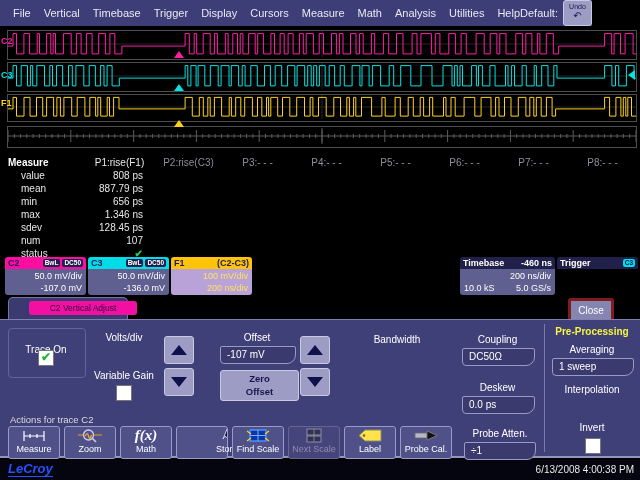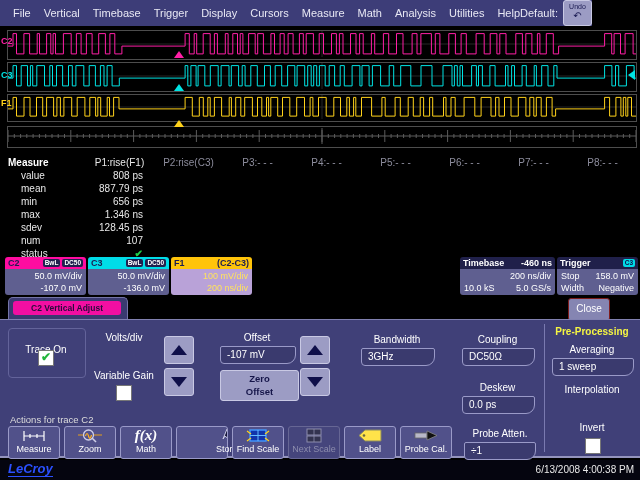--- a/index.html
+++ b/index.html
@@ -36,25 +36,25 @@
   .desc .hdr{height:12px;display:flex;align-items:center;padding:0 3px;font-weight:bold;color:#1c1c50;}
   .desc .body{height:26px;padding:1px 4px 0 4px;text-align:right;line-height:12px;color:#fff;}
   .badge{font-size:6.5px;font-weight:bold;color:#fff;background:#20204e;border-radius:2px;
          padding:0 2px;margin-left:2px;line-height:8px;}
   .hdr-spacer{flex:1;}
   .tb-hdr{background:#20204a !important;color:#fff !important;font-weight:bold;}
   .tb-row{display:flex;justify-content:space-between;}
   
   #dlg-tab{position:absolute;left:8px;top:297px;width:118px;height:22px;background:#3a3a70;
            border:1px solid #7575a8;border-bottom:none;border-radius:5px 5px 0 0;}
-  #dlg-tab .pill{position:absolute;left:4px;top:3px;width:108px;height:14px;background:#f20fa2;
-                 border-radius:3px;color:#2a0a3c;font-size:8.5px;font-weight:bold;
+  #dlg-tab .pill{position:absolute;left:20px;top:3px;width:108px;height:14px;background:#f20fa2;
+                 border-radius:3px;color:#2a0a3c;font-size:8.5px;font-weight:normal;
                  text-align:center;line-height:14px;}
   #close-btn{position:absolute;left:568px;top:298px;width:40px;height:21px;background:#8585b2;
-             border:1px solid #7f1d1d;border-radius:3px;color:#fff;font-size:10px;
+             border:3px solid #7f1d1d;border-radius:3px;color:#fff;font-size:10px;
              text-align:center;line-height:20px;}
   
   #dialog{position:absolute;left:0;top:319px;width:640px;height:139px;background:#404078;
           border-top:1px solid #8080b0;border-bottom:2px solid #9494bc;box-sizing:border-box;}
   .dlabel{position:absolute;font-size:10px;color:#fff;text-align:center;}
   .dlabel-yellow{color:#f5f542;font-weight:bold;}
   .field{position:absolute;background:#3a3a6e;border:1px solid #9a9ac8;
          border-radius:2px 2px 9px 4px;font-size:10px;color:#fff;padding:1px 6px;height:14px;line-height:13px;}
   .checkbox{position:absolute;width:14px;height:14px;background:#fff;border:1px solid #777;
             text-align:center;line-height:13px;font-size:12px;color:#21b53a;font-weight:bold;}
@@ -232,30 +232,20 @@
         <span>5.0 GS/s</span>
       </div>
     </div>
   </div>
   <div class="desc" style="left:557px;width:81px;">
     <div class="hdr tb-hdr">
       <span>Trigger</span>
       <span class="hdr-spacer"></span>
       <span class="badge" style="background:#00dce8;color:#10104a;">C3</span>
     </div>
-    <div class="body" style="background:#5f5f90;">
-      <div class="tb-row">
-        <span>Stop</span>
-        <span>158.0 mV</span>
-      </div>
-      <div class="tb-row">
-        <span>Width</span>
-        <span>Negative</span>
-      </div>
-    </div>
   </div>
 
   <div id="dlg-tab">
     <div class="pill">C2 Vertical Adjust</div>
   </div>
   <div id="close-btn">Close</div>
 
   <div id="dialog">
     <div class="group-frame" style="left:8px;top:8px;width:76px;height:48px;"></div>
     <div class="dlabel" style="left:8px;top:24px;width:76px;">Trace On</div>
@@ -278,21 +268,20 @@
       <div>Offset</div>
     </div>
     <div class="arrow-btn" style="left:300px;top:16px;">
         <div class="arr-up"></div>
       </div>
     <div class="arrow-btn" style="left:300px;top:48px;">
         <div class="arr-down"></div>
       </div>
 
     <div class="dlabel" style="left:361px;top:14px;width:72px;">Bandwidth</div>
-    <div class="field" style="left:361px;top:28px;width:60px;">3GHz</div>
     <div class="dlabel" style="left:462px;top:14px;width:71px;">Coupling</div>
     <div class="field" style="left:462px;top:28px;width:59px;">DC50Ω</div>
     <div class="dlabel" style="left:462px;top:62px;width:71px;">Deskew</div>
     <div class="field" style="left:462px;top:76px;width:59px;">0.0 ps</div>
 
     <div class="vsep"></div>
     <div class="dlabel dlabel-yellow" style="left:548px;top:6px;width:88px;">Pre-Processing</div>
     <div class="dlabel" style="left:552px;top:24px;width:80px;">Averaging</div>
     <div class="field" style="left:552px;top:38px;width:68px;">1 sweep</div>
     <div class="dlabel" style="left:552px;top:64px;width:80px;">Interpolation</div>

